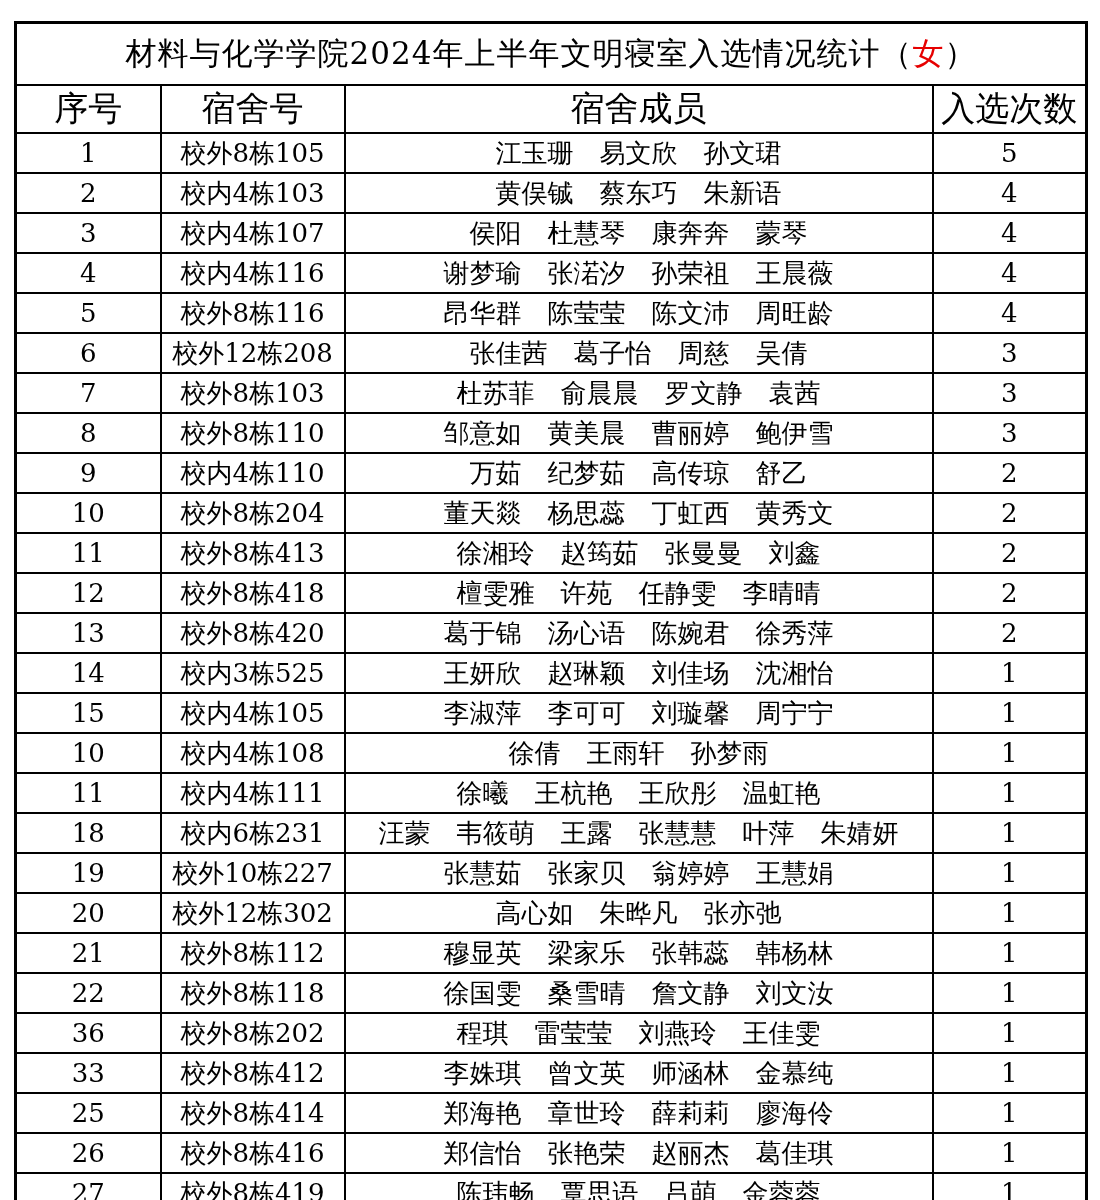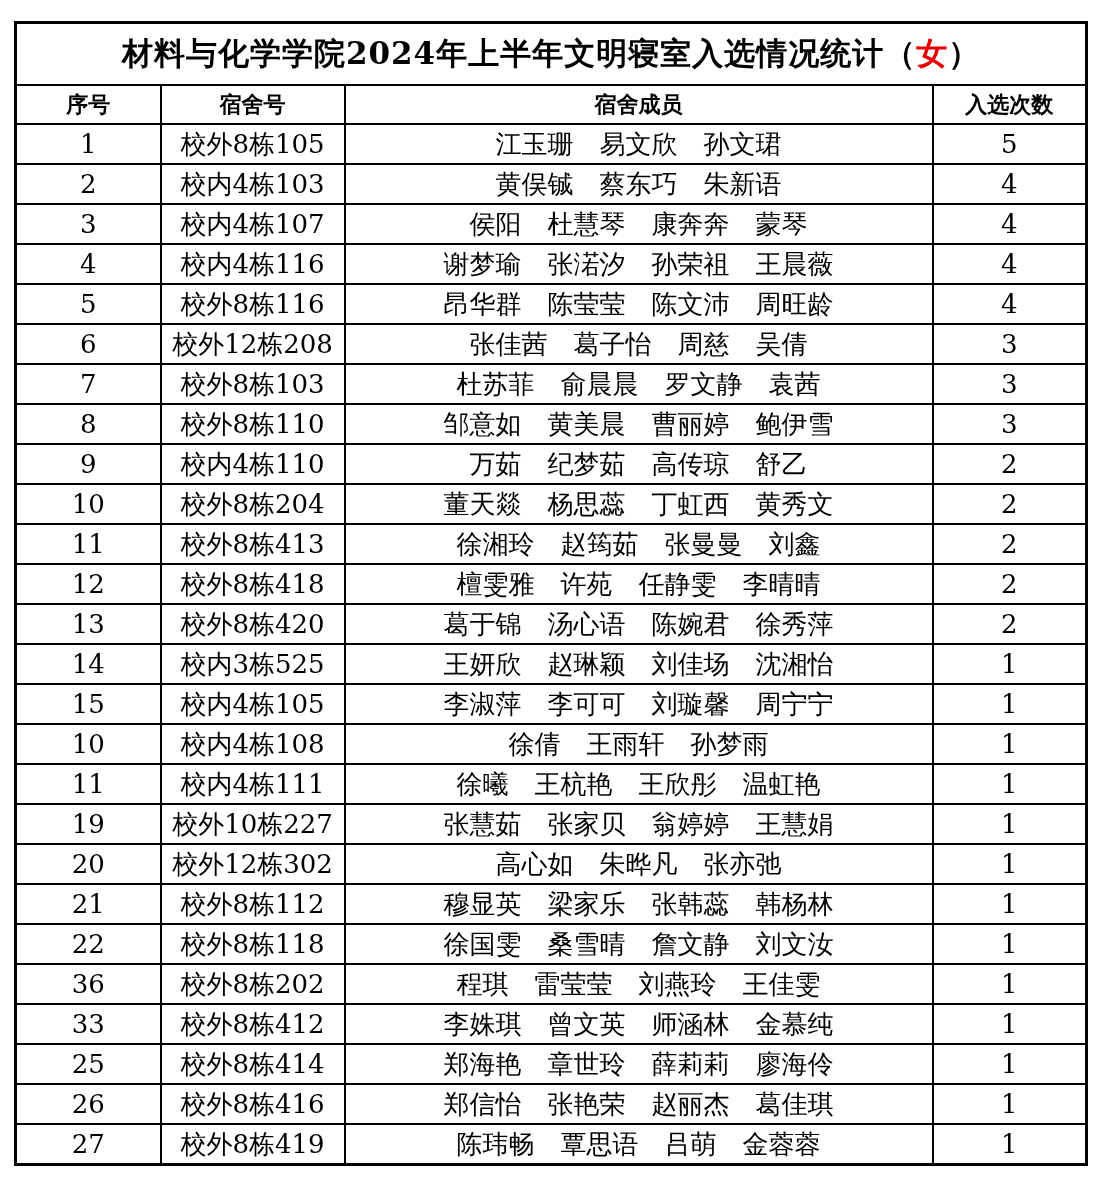--- a/index.html
+++ b/index.html
@@ -29,30 +29,30 @@
     border: 2px solid #000;
     text-align: center;
     vertical-align: middle;
     padding: 0 2px;
     overflow: hidden;
     white-space: nowrap;
   }
   td.title-cell {
     height: 60px;
     font-size: 31px;
-    font-weight: bold;
+    font-weight: normal;
     letter-spacing: 1px;
     border: 3px solid #000;
     border-bottom: 2px solid #000;
     margin-top: 36px;
   }
   tr.header-row th {
     height: 37px;
-    font-size: 22px;
-    font-weight: bold;
+    font-size: 34px;
+    font-weight: normal;
   }
   tr.data-row td {
     height: 38px;
     font-size: 26px;
   }
   td.members-cell { letter-spacing: 0px; }
   table.stat-table { border: 3px solid #000; }
 </style>
 </head>
 <body>
@@ -173,20 +173,26 @@
     <td class="members-cell">徐倩　王雨轩　孙梦雨</td>
     <td>1</td>
   </tr>
         <tr class="data-row">
     <td>11</td>
     <td>校内4栋111</td>
     <td class="members-cell">徐曦　王杭艳　王欣彤　温虹艳</td>
     <td>1</td>
   </tr>
         <tr class="data-row">
+    <td>18</td>
+    <td>校内6栋231</td>
+    <td class="members-cell">汪蒙　韦筱萌　王露　张慧慧　叶萍　朱婧妍</td>
+    <td>1</td>
+  </tr>
+        <tr class="data-row">
     <td>19</td>
     <td>校外10栋227</td>
     <td class="members-cell">张慧茹　张家贝　翁婷婷　王慧娟</td>
     <td>1</td>
   </tr>
         <tr class="data-row">
     <td>20</td>
     <td>校外12栋302</td>
     <td class="members-cell">高心如　朱晔凡　张亦弛</td>
     <td>1</td>

